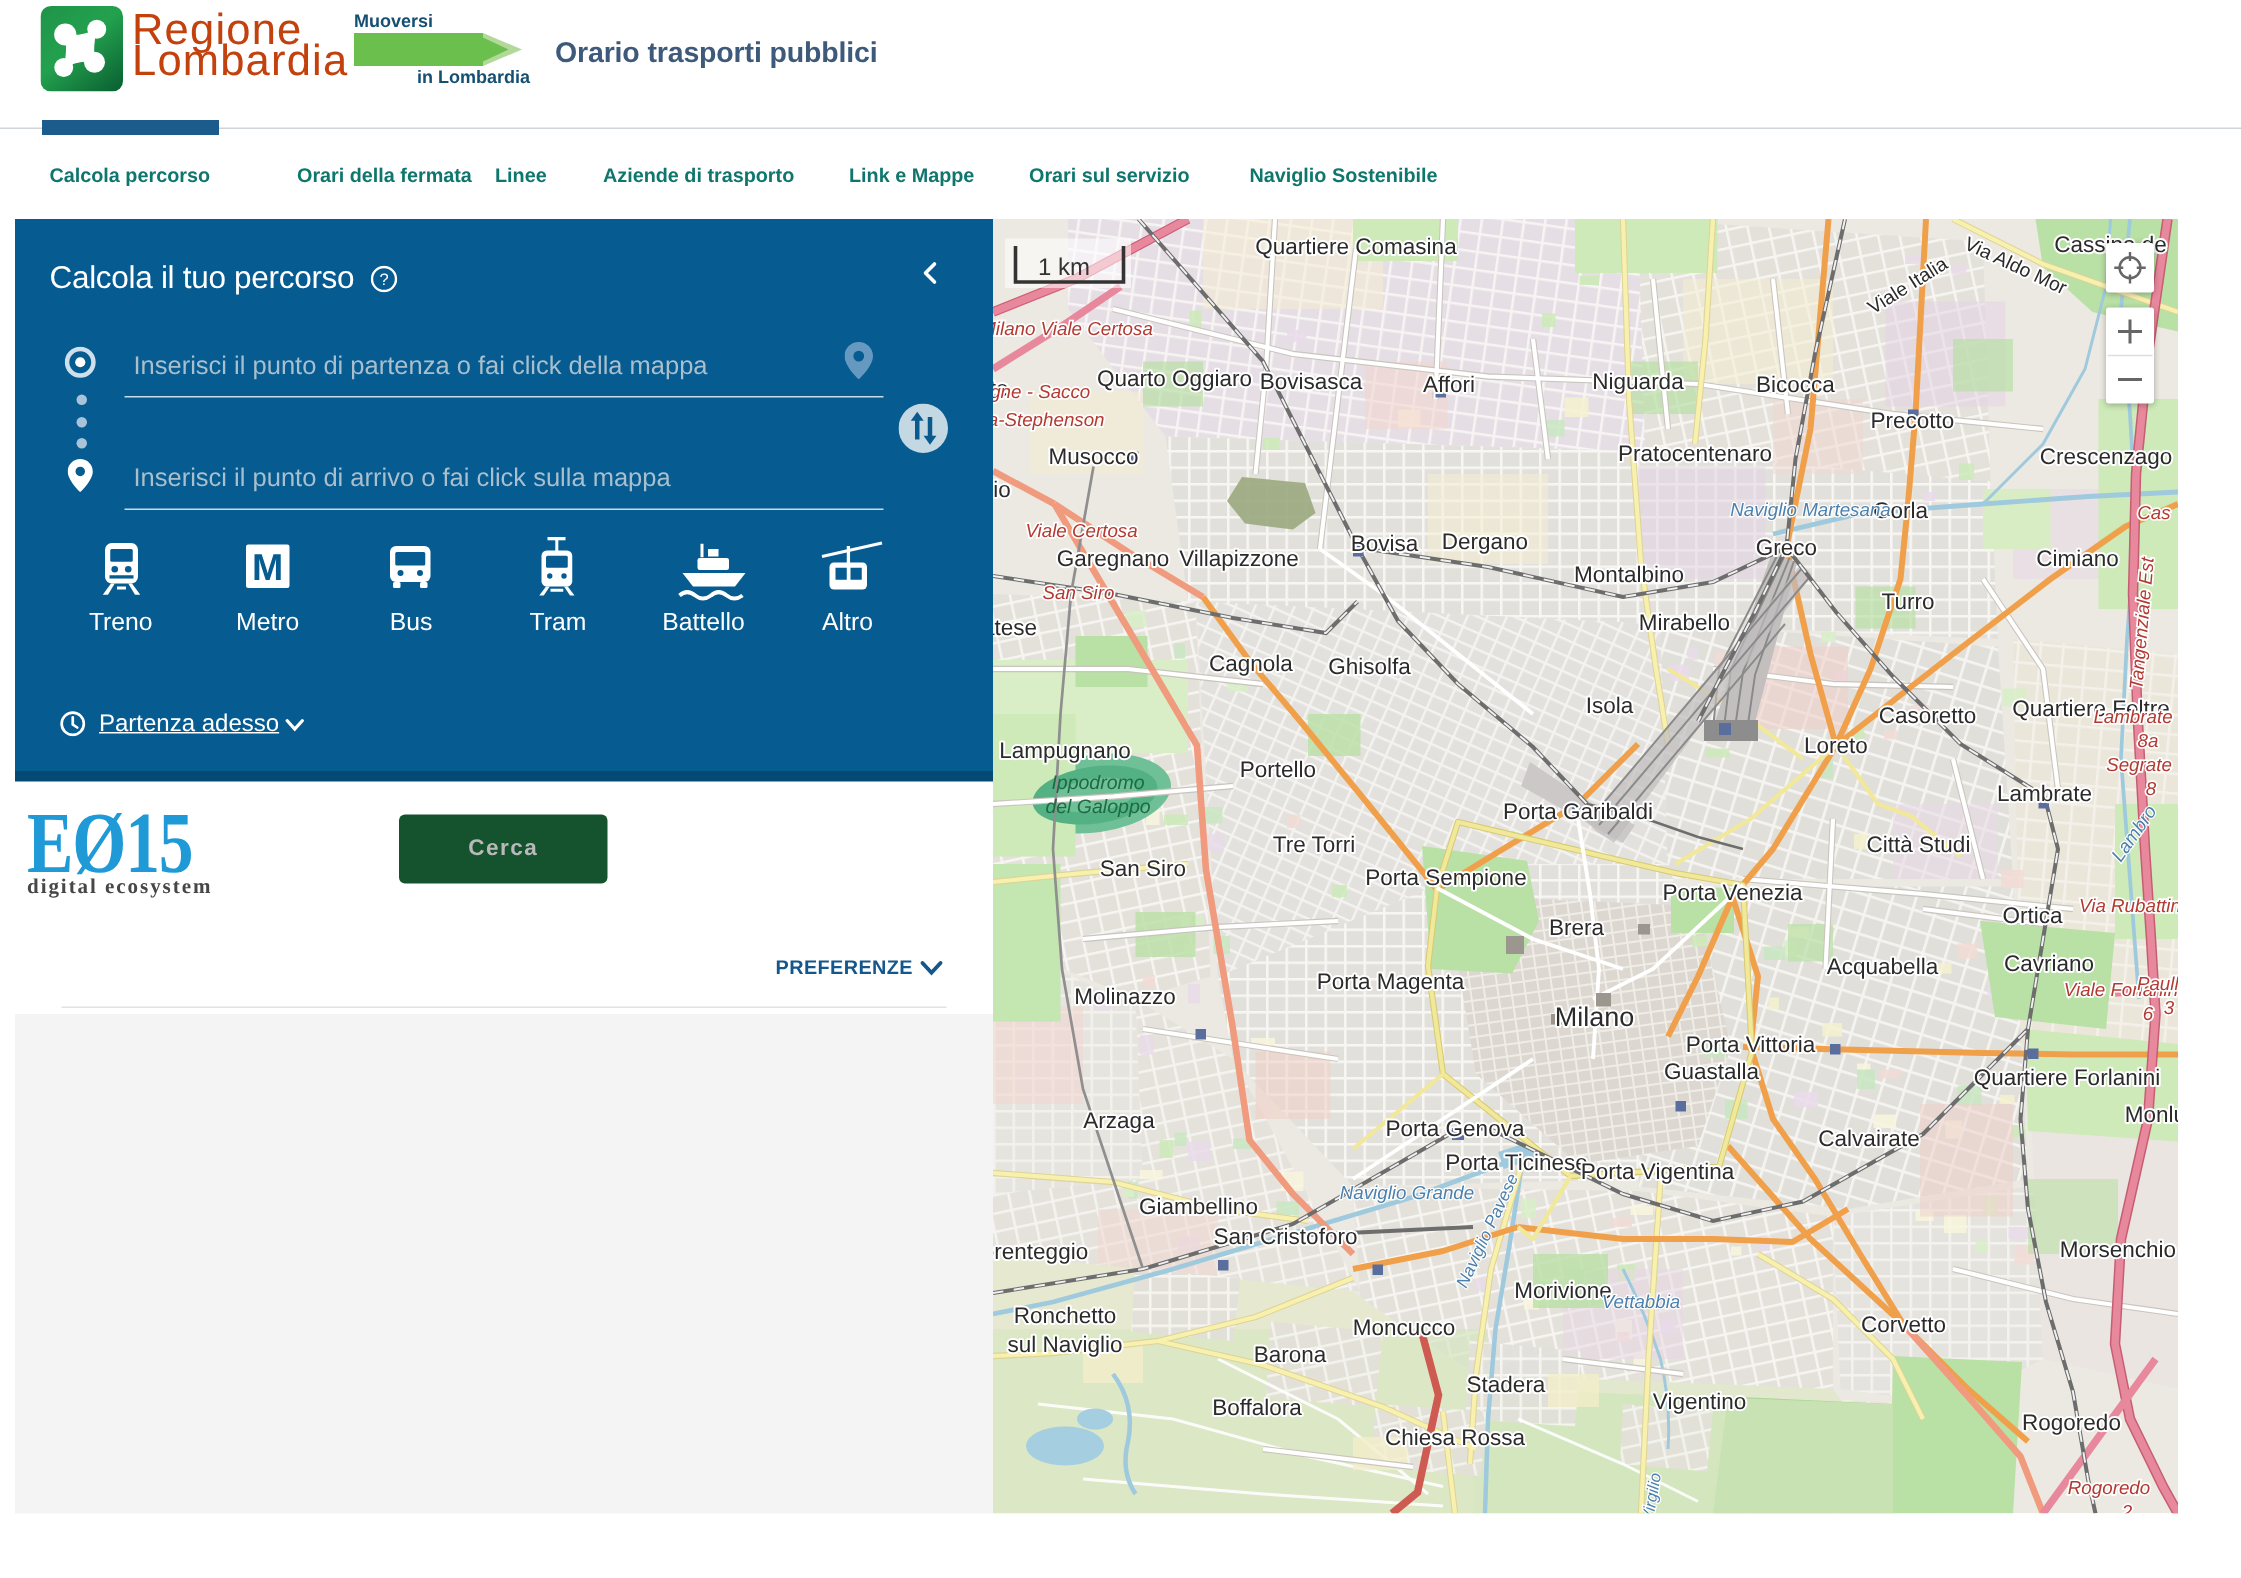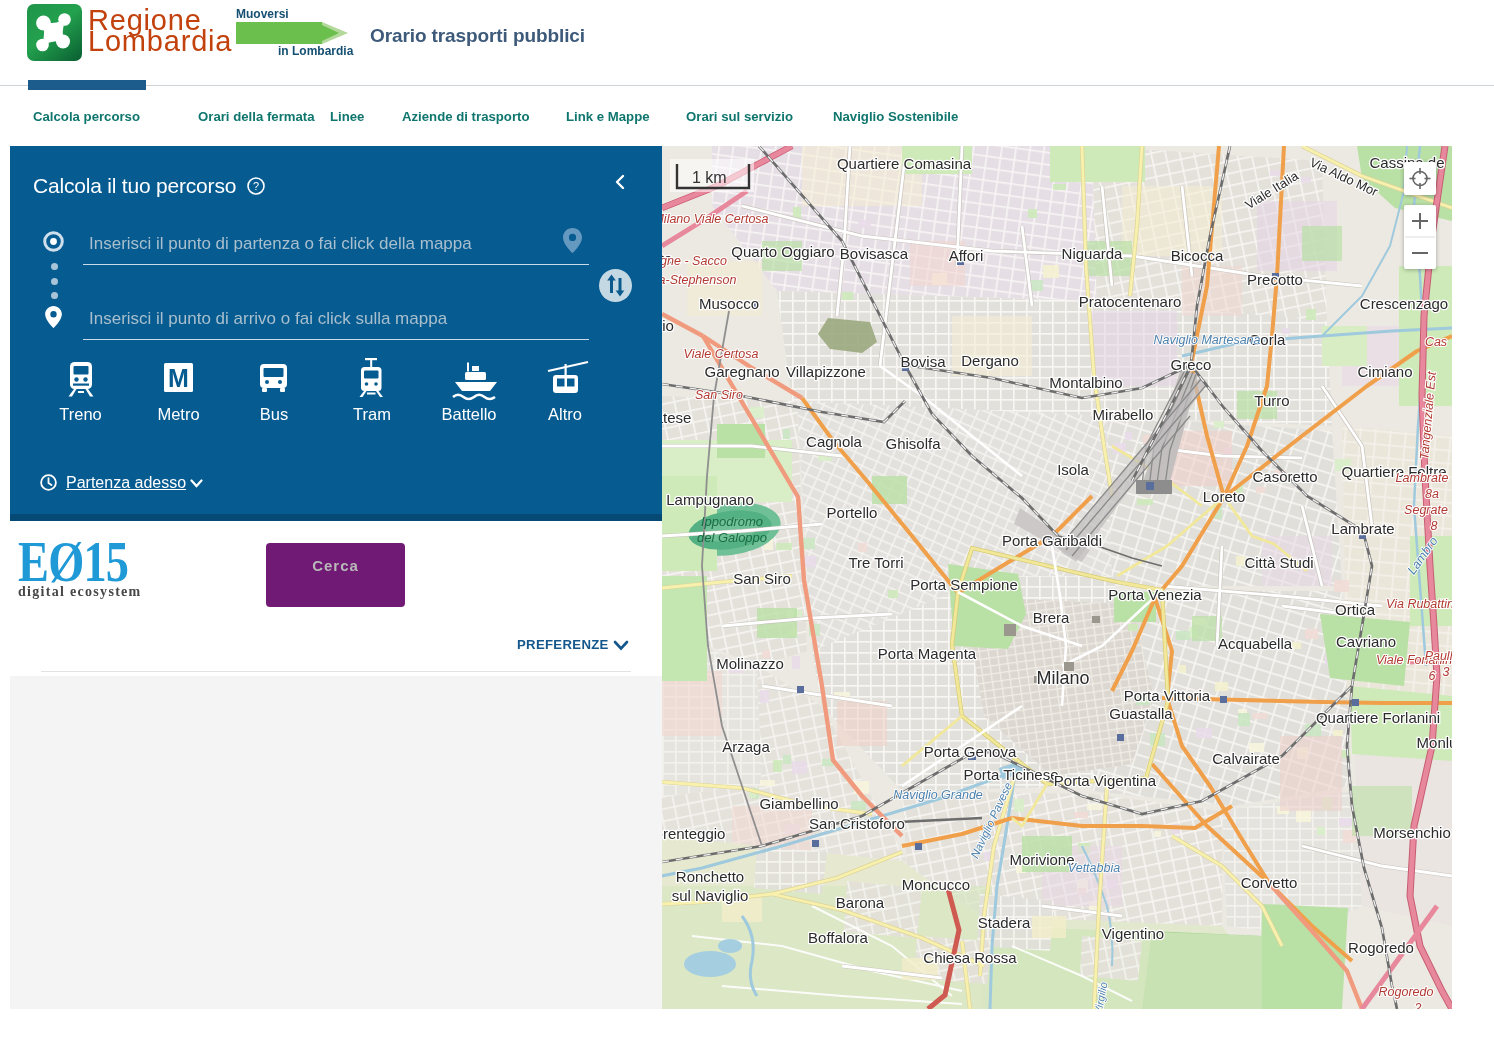--- a/index.html
+++ b/index.html
@@ -142,21 +142,21 @@
  <circle cx="8.5" cy="8.5" r="7.4" fill="none" stroke="#fff" stroke-width="1.8"></circle>
  <path d="M8.5 4.2 L8.5 9 L11.5 11" fill="none" stroke="#fff" stroke-width="1.8" stroke-linecap="round"></path>
 </svg>
 <div class="abs" style="left:66px;top:474px;font-size:16px;color:#fff;text-decoration:underline;">Partenza adesso</div>
 <svg class="abs" style="left:190px;top:479px" width="13" height="9" viewBox="0 0 13 9">
  <path d="M1.5 1.5 L6.5 7 L11.5 1.5" fill="none" stroke="#fff" stroke-width="2.2" stroke-linecap="round"></path>
 </svg>
 
 <div class="abs" style="left:18px;top:528px;font-size:58px;font-weight:bold;color:#1f9ad6;font-family:'Liberation Serif',serif;letter-spacing:-1px;transform:scaleX(0.8);transform-origin:0 0;">EØ15</div>
 <div class="abs" style="left:18px;top:584px;font-size:14px;color:#474747;font-family:'Liberation Serif',serif;letter-spacing:1.3px;font-weight:bold;">digital ecosystem</div>
-<div class="abs" style="left:266px;top:543px;width:139px;height:64px;background:#701a75;border-radius:4px;color:#b9b9b9;font-size:15px;font-weight:bold;letter-spacing:1px;text-align:center;line-height:46px;">Cerca</div>
+<div class="abs" style="left:266px;top:543px;width:139px;height:46px;background:#14532d;border-radius:4px;color:#b9b9b9;font-size:15px;font-weight:bold;letter-spacing:1px;text-align:center;line-height:46px;">Cerca</div>
 <div class="abs" style="left:517px;top:637px;font-size:13.2px;font-weight:bold;color:#14578c;letter-spacing:0.3px;">PREFERENZE</div>
 <svg class="abs" style="left:613px;top:640px" width="16" height="11" viewBox="0 0 16 11">
  <path d="M2 2 L8 8.5 L14 2" fill="none" stroke="#14578c" stroke-width="2.6" stroke-linecap="round"></path>
 </svg>
 <div id="divider"></div>
 <div id="graypanel"></div>
 
 <div class="abs" style="left:662px;top:146px;width:790px;height:863px;overflow:hidden;" id="mapwrap">
 <svg width="790" height="863" viewBox="0 0 790 863" id="mapsvg">
  <defs>

